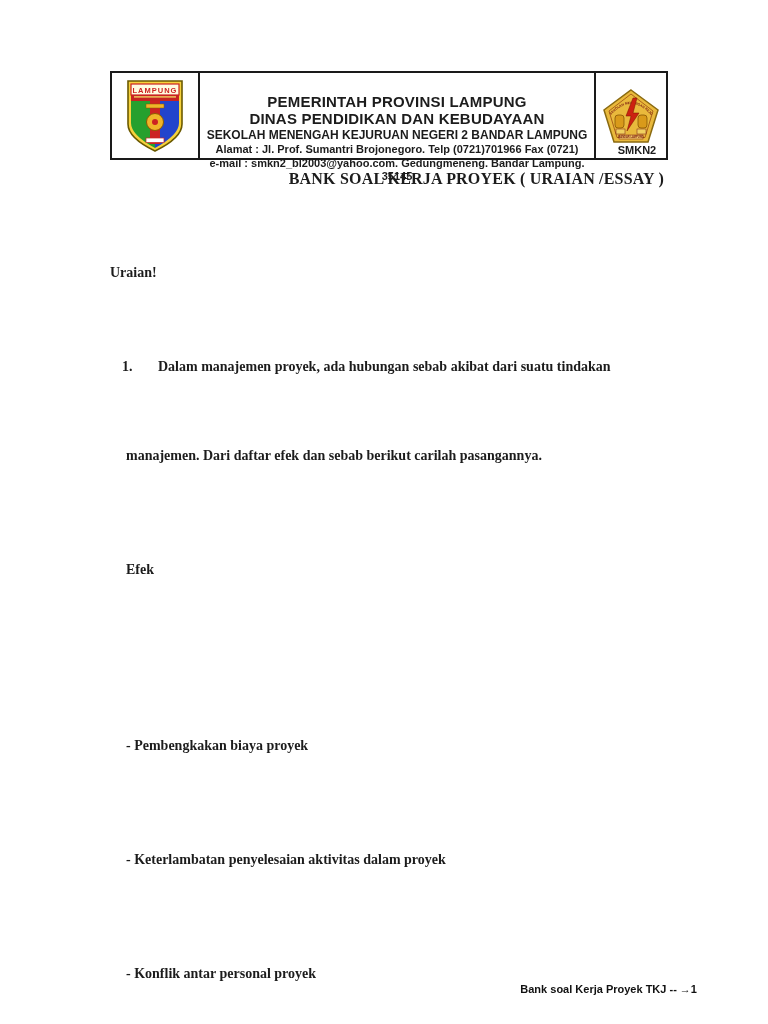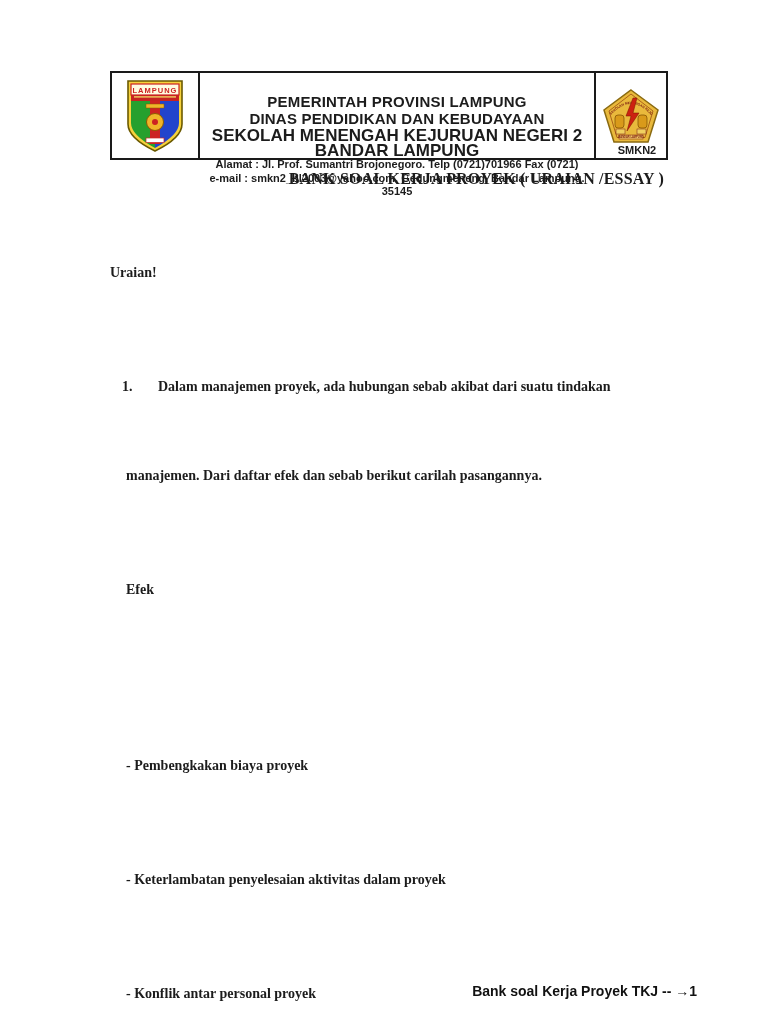--- a/index.html
+++ b/index.html
@@ -47,21 +47,21 @@
   .kop-right {
     width: 70px;
     border-left: 2px solid #1a1a1a;
     display: flex;
     flex-direction: column;
     align-items: center;
     justify-content: flex-end;
     padding-bottom: 2px;
   }
   .hl1, .hl2 { font-size: 15px; line-height: 17px; letter-spacing: 0.2px; }
-  .hl3 { font-size: 17px; line-height: 15px; margin-top: 1px; }
+  .hl3 { font-size: 12px; line-height: 15px; margin-top: 1px; }
   .hl4, .hl5 { font-size: 11px; line-height: 13.5px; }
   .smkn2-caption {
     font-family: "Liberation Sans", sans-serif;
     font-weight: bold;
     font-size: 11px;
     margin-top: 1px;
     padding-left: 12px;
   }
 
   
@@ -78,33 +78,33 @@
   
   .content {
     position: absolute;
     top: 201px;
     left: 110px;
     width: 554px;
     font-size: 14px;
     line-height: 20.5px;
     white-space: pre-wrap;
   }
-  .h-uraian { margin-bottom: 20px; }
+  .h-uraian { margin-bottom: 0; }
   .q { margin: 12px; }
   .qnum { display: inline-block; width: 36px; }
   .line { margin: 16px; }
 
   
   .footer {
     position: absolute;
     top: 983px;
     right: 71px;
     font-family: "Liberation Sans", "DejaVu Sans", sans-serif;
     font-weight: bold;
-    font-size: 14px;
+    font-size: 11px;
     color: #111;
   }
 </style>
 </head>
 <body>
 
 <div class="page">
 
   <div class="kop">
     <div class="kop-left">

